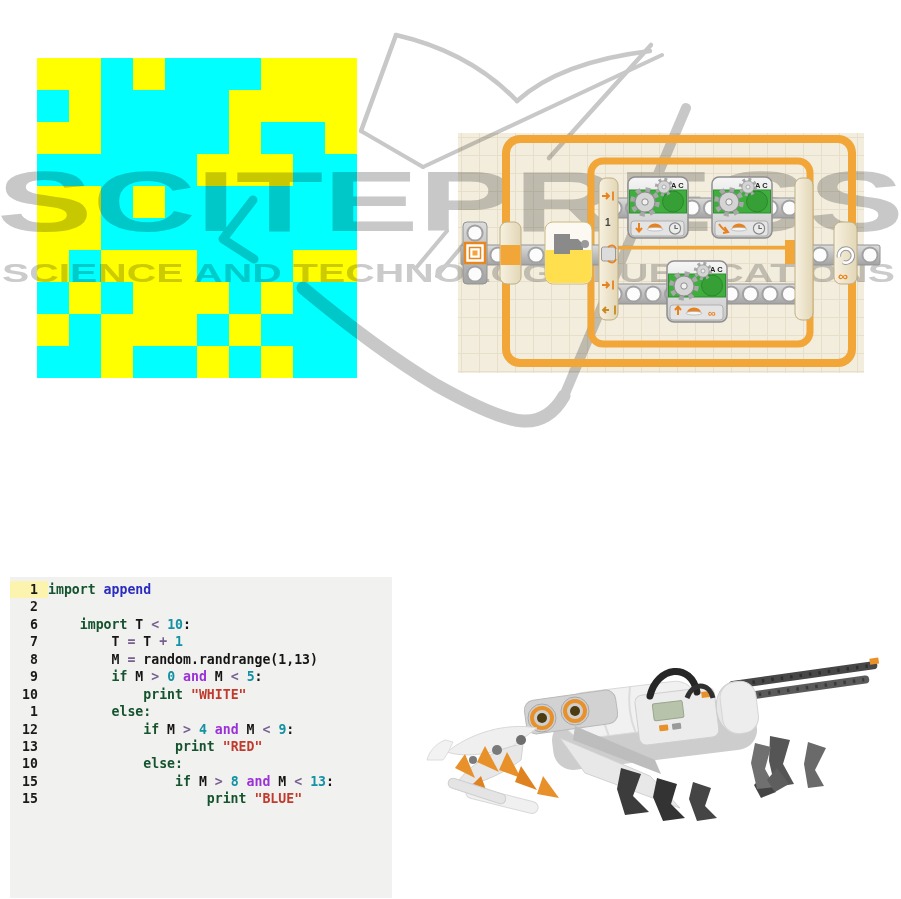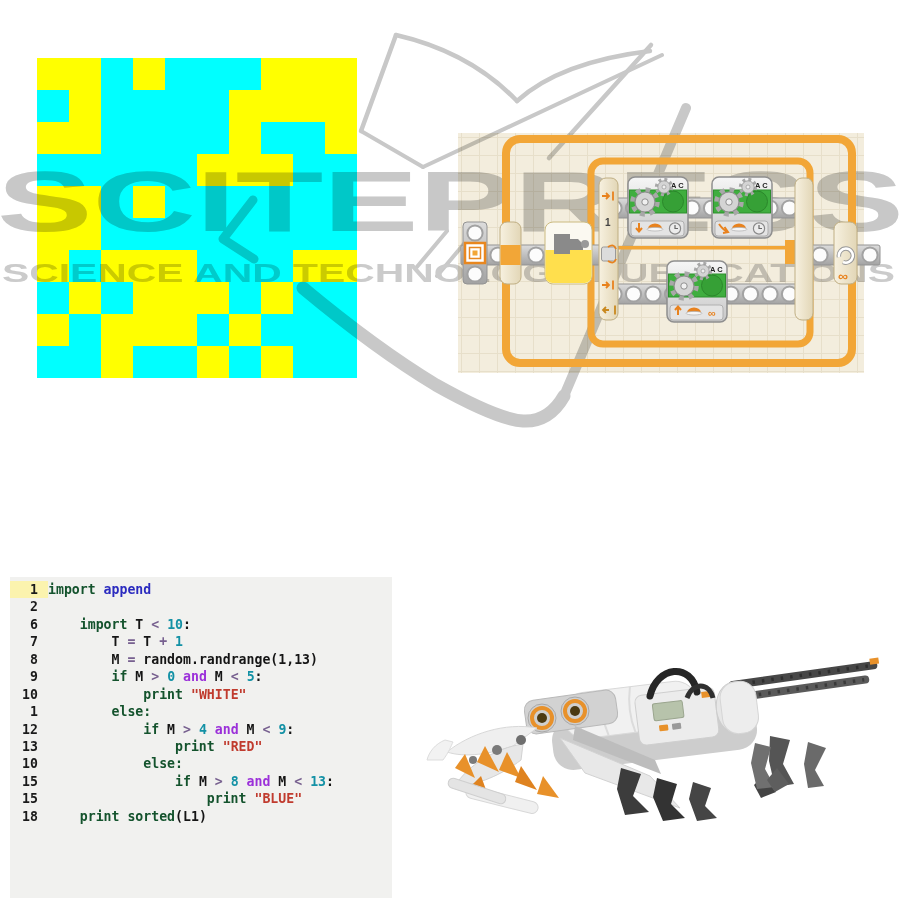--- a/index.html
+++ b/index.html
@@ -395,17 +395,16 @@
         <div class="cl"><span class="ln">7</span><span class="pl">        T </span><span class="op">=</span><span class="pl"> T </span><span class="op">+</span><span class="pl"> </span><span class="num">1</span></div>
         <div class="cl"><span class="ln">8</span><span class="pl">        M </span><span class="op">=</span><span class="pl"> random.randrange(1,13)</span></div>
         <div class="cl"><span class="ln">9</span><span class="pl">        </span><span class="kw">if</span><span class="pl"> M </span><span class="op">&gt;</span><span class="pl"> </span><span class="num">0</span><span class="pl"> </span><span class="and">and</span><span class="pl"> M </span><span class="op">&lt;</span><span class="pl"> </span><span class="num">5</span><span class="pl">:</span></div>
         <div class="cl"><span class="ln">10</span><span class="pl">            </span><span class="kw">print</span><span class="pl"> </span><span class="str">"WHITE"</span></div>
         <div class="cl"><span class="ln">1</span><span class="pl">        </span><span class="kw">else:</span></div>
         <div class="cl"><span class="ln">12</span><span class="pl">            </span><span class="kw">if</span><span class="pl"> M </span><span class="op">&gt;</span><span class="pl"> </span><span class="num">4</span><span class="pl"> </span><span class="and">and</span><span class="pl"> M </span><span class="op">&lt;</span><span class="pl"> </span><span class="num">9</span><span class="pl">:</span></div>
         <div class="cl"><span class="ln">13</span><span class="pl">                </span><span class="kw">print</span><span class="pl"> </span><span class="str">"RED"</span></div>
         <div class="cl"><span class="ln">10</span><span class="pl">            </span><span class="kw">else:</span></div>
         <div class="cl"><span class="ln">15</span><span class="pl">                </span><span class="kw">if</span><span class="pl"> M </span><span class="op">&gt;</span><span class="pl"> </span><span class="num">8</span><span class="pl"> </span><span class="and">and</span><span class="pl"> M </span><span class="op">&lt;</span><span class="pl"> </span><span class="num">13</span><span class="pl">:</span></div>
         <div class="cl"><span class="ln">15</span><span class="pl">                    </span><span class="kw">print</span><span class="pl"> </span><span class="str">"BLUE"</span></div>
-        <div class="cl"><span class="ln">18</span><span class="pl">    </span><span class="kw">print</span><span class="pl"> </span><span class="kw">sorted</span><span class="pl">(L1)</span></div>
       </div>
     </div>
 
 </div>
 
 </body></html>

